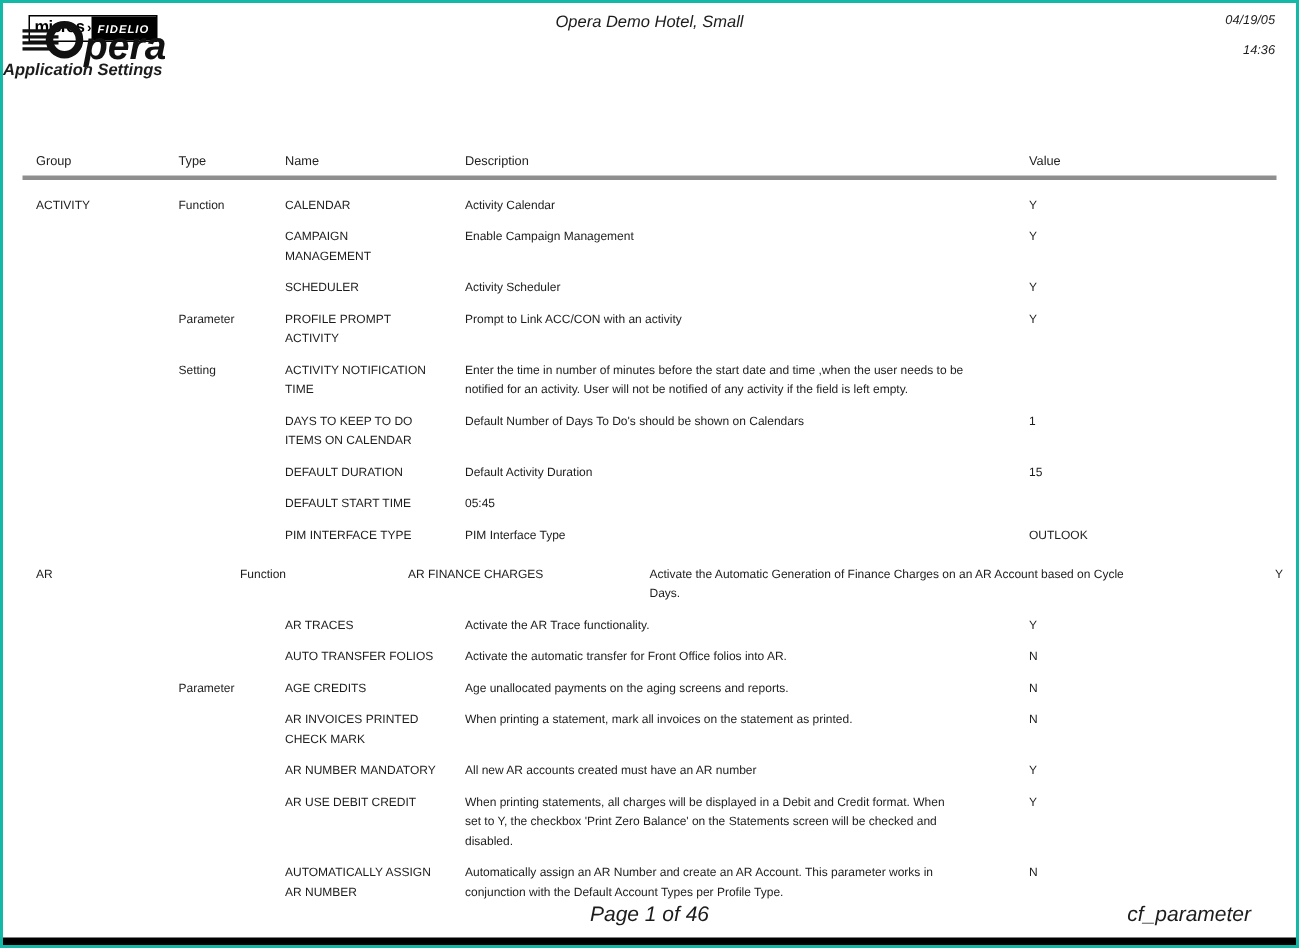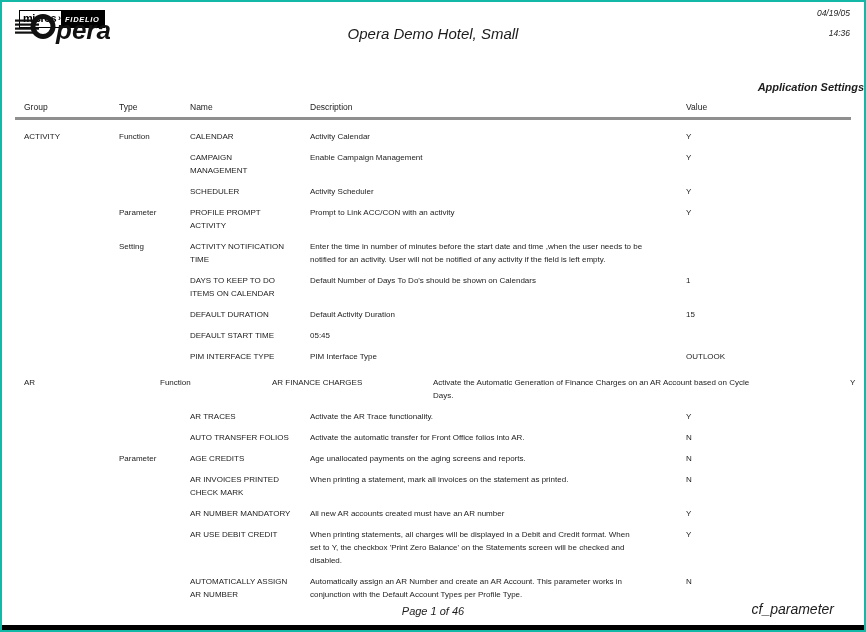--- a/index.html
+++ b/index.html
@@ -27,25 +27,25 @@
   .mf-chev { font-size:9px; line-height:14px; font-weight:bold; color:#000; margin-left:1px; }
   .mf-fidelio {
     background:#000; color:#fff;
     font-size:7.5px; font-weight:bold; letter-spacing:0.7px;
     display:flex; align-items:center; padding:0 4px;font-style:italic;
   }
   .logo-opera { position:absolute; left:12px; top:10px;font-style:italic; }
 
   .hotel-title {
     position:absolute; top:7px; left:0; width:100%;
-    text-align:center; font-size:15px; font-style:italic;margin-top:16px;
+    text-align:center; font-size:11px; font-style:italic;
   }
   .report-title {
     position:absolute; top:39px; left:0; width:100%;
-    text-align:right; font-size:11px; font-style:italic; font-weight:bold;margin-top:40px;
+    text-align:left; font-size:11px; font-style:italic; font-weight:bold;
   }
   .hdr-date { position:absolute; right:14px; top:6px;  font-size:8.5px; font-style:italic; }
   .hdr-time { position:absolute; right:14px; top:26px; font-size:8.5px; font-style:italic; }
 
   
   .cols { display:flex; padding-left:22px; padding-right:12px; box-sizing:border-box; }
   .c-group { width:95px;  flex:none; }
   .c-type  { width:71px;  flex:none; }
   .c-name  { width:116px; flex:none; padding-right:4px; white-space:pre-line; }
   .c-desc  { width:372px; flex:none; padding-right:4px; white-space:pre-line; }
@@ -60,21 +60,21 @@
     background:#8f8f8f;
   }
   .table-rows { position:absolute; top:128px; left:0; right:0; }
   .row { font-size:8px; line-height:13px; margin-bottom:8px; }
   .row.new-group { margin-top:13px;gap:41px; }
   .row:first-child { margin-top:0; }
 
   
   .footer-page {
     position:absolute; bottom:13px; left:0; width:100%;
-    text-align:center; font-size:11px; font-style:italic;
+    text-align:center; font-size:14px; font-style:italic;
   }
   .footer-id {
     position:absolute; bottom:13px; right:30px;
     font-size:14px; font-style:italic;margin-left:20px;
   }
   .bottom-rule { position:absolute; left:0; right:0; bottom:0; height:5px; background:#000; }
 </style>
 </head>
 <body>
 

